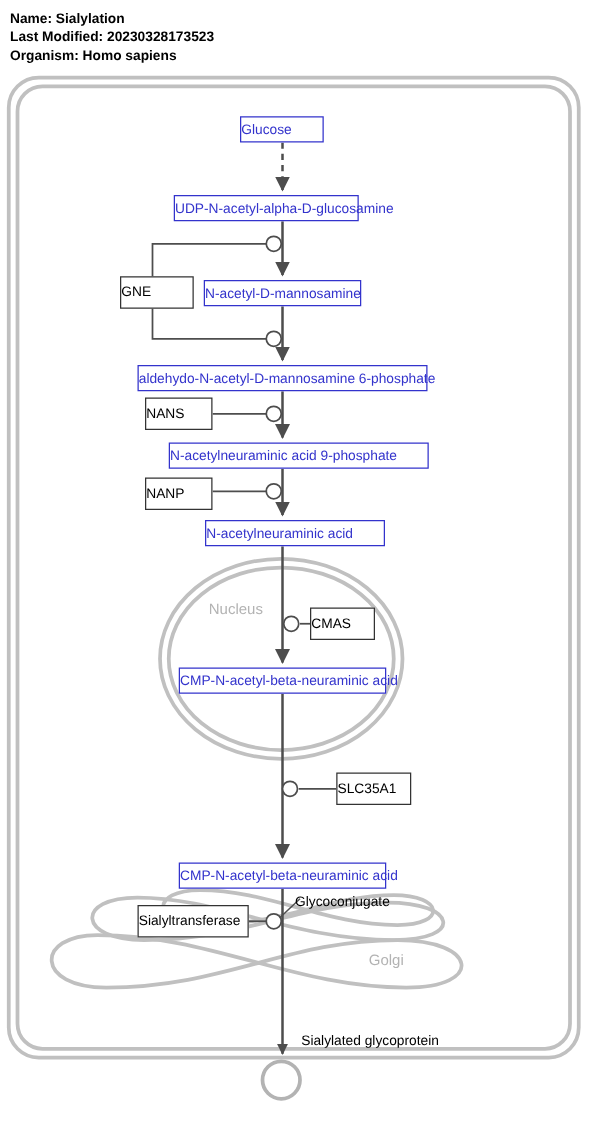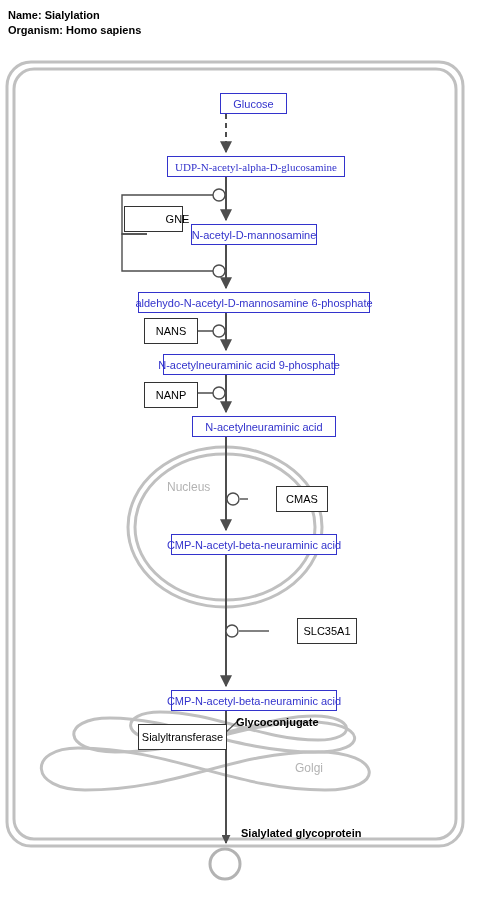--- a/index.html
+++ b/index.html
@@ -33,56 +33,55 @@
     left: 0;
     top: 0;
     width: 480px;
     height: 906px;
   }
   .node {
     position: absolute;
     box-sizing: border-box;
     display: flex;
     align-items: center;
-    justify-content: center;
     white-space: nowrap;
     background: #ffffff;
-    margin-left: 28px;
   }
   .metabolite {
     border: 1px solid #3333cc;
     color: #3333cc;
     font-size: 11px;
     height: 21px;
   }
   .enzyme {
     border: 1px solid #333333;
     color: #000000;
     font-size: 11px;
     height: 26px;
   }
   .freetext {
     position: absolute;
     font-size: 11px;
-    font-weight: bold;
+    font-weight: normal;
     color: #000000;
     white-space: nowrap;
   }
   .comp-label {
     position: absolute;
     font-size: 12px;
     color: #b3b3b3;
     white-space: nowrap;
   }
 </style>
 </head>
 <body>
 
 <div id="header">
   <div class="hline">Name: Sialylation</div>
+  <div class="hline">Last Modified: 20230328173523</div>
   <div class="hline">Organism: Homo sapiens</div>
 </div>
 
 <svg id="canvas" viewBox="0 0 480 906">
   <defs>
     <marker id="arrowFull" viewBox="0 0 10 10" refX="9" refY="5" markerWidth="6" markerHeight="6" orient="auto-start-reverse">
       <path d="M 0 0 L 10 5 L 0 10 z" fill="#4d4d4d"></path>
     </marker>
     <marker id="arrowSmall" viewBox="0 0 10 10" refX="9" refY="5" markerWidth="4.5" markerHeight="4.5" orient="auto-start-reverse">
       <path d="M 0 0 L 10 5 L 0 10 z" fill="#4d4d4d"></path>
@@ -151,43 +150,43 @@
 
     <path d="M 224 734 L 240 719" stroke-width="1.2"></path>
   </g>
 
   <circle cx="225" cy="864" r="15" fill="none" stroke="#b3b3b3" stroke-width="3"></circle>
 </svg>
 
 <div class="node metabolite" style="left:192px; top:93px; width:67px;">
   <span>Glucose</span>
 </div>
-<div class="node metabolite" style="left:139px; top:156px; width:178px;font-family:Liberation Serif, serif;">
+<div class="node metabolite" style="left:139px; top:156px; width:148px;">
   <span>UDP-N-acetyl-alpha-D-glucosamine</span>
 </div>
 <div class="node metabolite" style="left:163px; top:224px; width:126px;">
   <span>N-acetyl-D-mannosamine</span>
 </div>
 <div class="node metabolite" style="left:110px; top:292px; width:232px;">
   <span>aldehydo-N-acetyl-D-mannosamine 6-phosphate</span>
 </div>
-<div class="node metabolite" style="left:135px; top:354px; width:172px;">
+<div class="node metabolite" style="left:135px; top:354px; width:208px;">
   <span>N-acetylneuraminic acid 9-phosphate</span>
 </div>
 <div class="node metabolite" style="left:164px; top:416px; width:144px;">
   <span>N-acetylneuraminic acid</span>
 </div>
 <div class="node metabolite" style="left:143px; top:534px; width:166px;">
   <span>CMP-N-acetyl-beta-neuraminic acid</span>
 </div>
 <div class="node metabolite" style="left:143px; top:690px; width:166px;">
   <span>CMP-N-acetyl-beta-neuraminic acid</span>
 </div>
 
-<div class="node enzyme" style="left:96px; top:206px; width:59px;padding-left:48px;">
+<div class="node enzyme" style="left:96px; top:221px; width:59px;">
   <span>GNE</span>
 </div>
 <div class="node enzyme" style="left:116px; top:318px; width:54px;">
   <span>NANS</span>
 </div>
 <div class="node enzyme" style="left:116px; top:382px; width:54px;">
   <span>NANP</span>
 </div>
 <div class="node enzyme" style="left:248px; top:486px; width:52px;">
   <span>CMAS</span>

